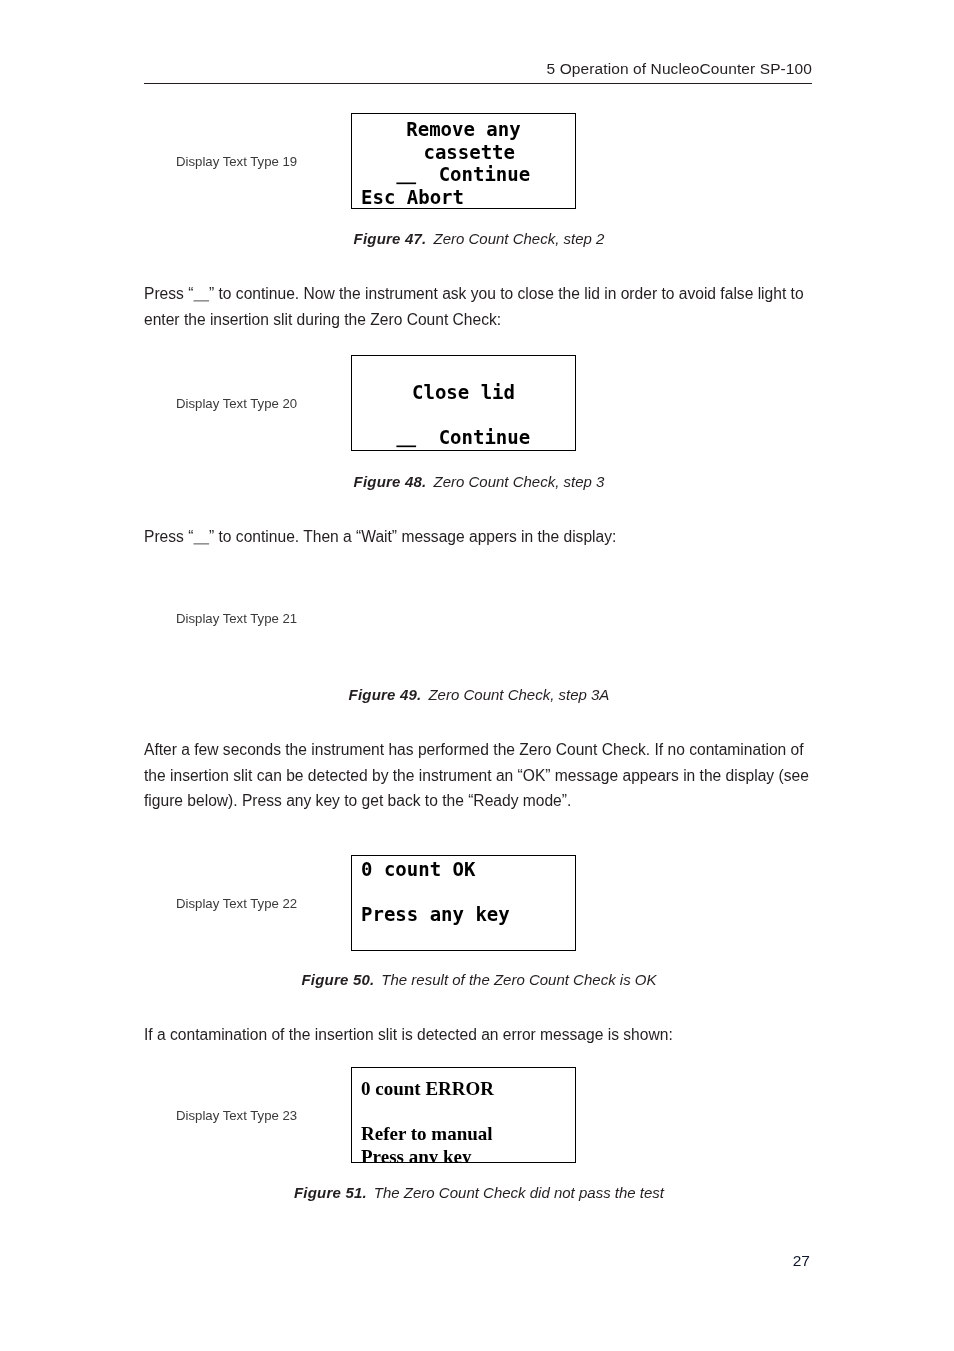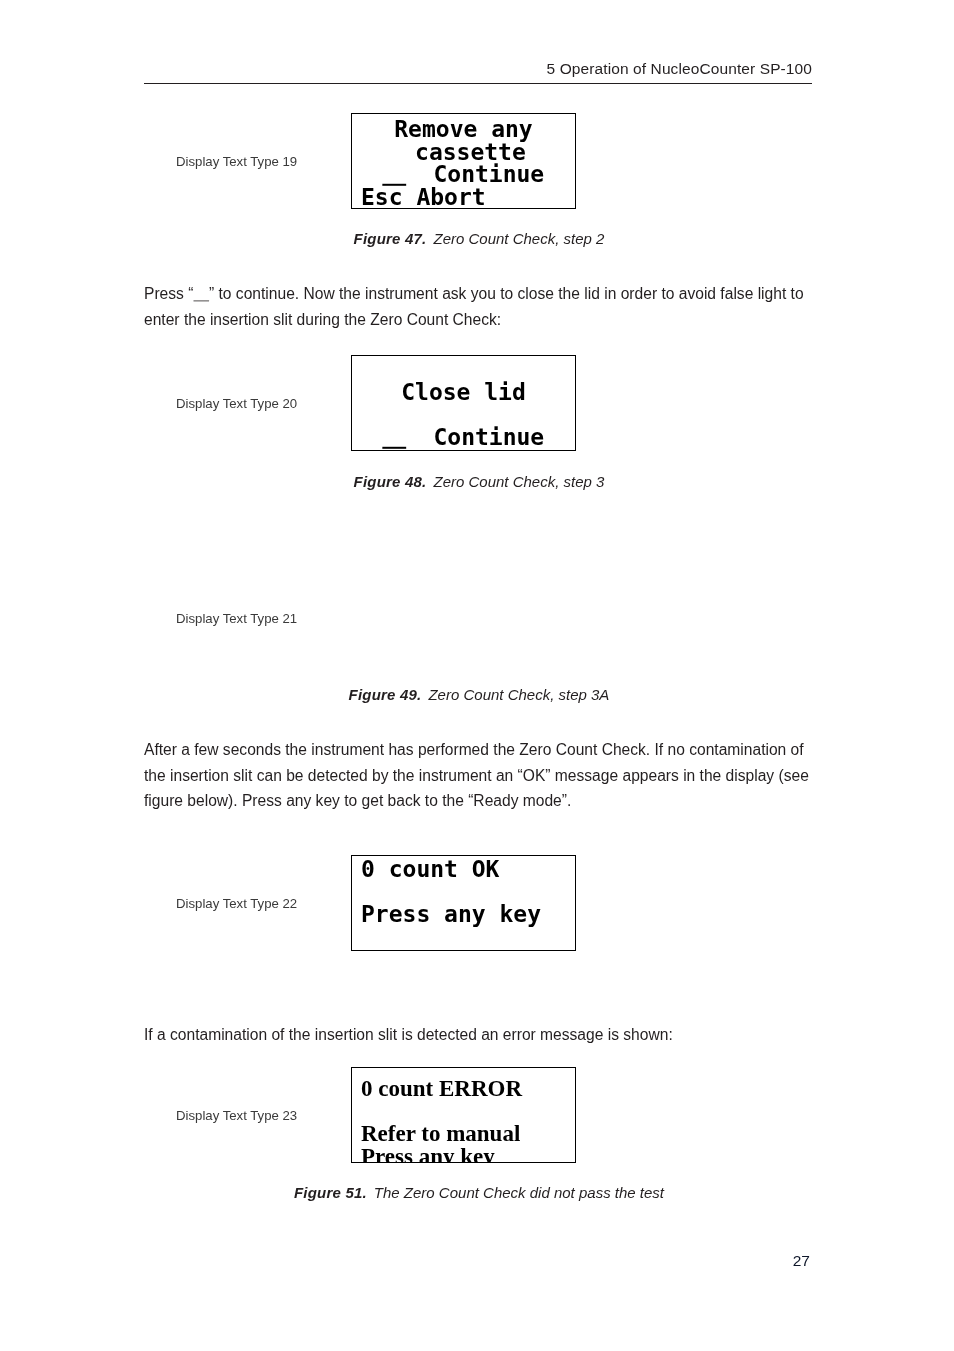--- a/index.html
+++ b/index.html
@@ -74,21 +74,21 @@
     position: absolute;
     left: 207px;
     top: 0;
     width: 225px;
     height: 94px;
     border: 1.7px solid #000000;
     background: #ffffff;
     box-sizing: border-box;
     font-family: "DejaVu Sans Mono", "Liberation Mono", monospace;
     font-weight: bold;
-    font-size: 23px;
+    font-size: 19px;
     line-height: 22.5px;
     color: #000000;
     padding: 6px 9px 0 9px;
     overflow: hidden;
   }
   .lcd-box.tall { height: 96px; }
   .lcd-line {
     white-space: pre;
     height: 22.5px;
   }
@@ -167,20 +167,21 @@
         <div class="lcd-line center blank">&nbsp;</div>
         <div class="lcd-line center">⸏  Continue</div>
         <div class="lcd-line left">Esc Abort</div>
       </div>
     </div>
   </div>
   <div class="caption" style="top:473px;">
     <span class="cap-label">Figure 48.</span><span class="cap-gap"></span><span class="cap-text">Zero Count Check, step 3</span>
   </div>
 
+  <div class="para" style="top:524px;">Press “⸏” to continue. Then a “Wait” message appers in the display:</div>
 
   <div class="figure-block" style="top:570px;">
     <div class="display-row">
       <div class="dt-label">Display Text Type 21</div>
     </div>
   </div>
   <div class="caption" style="top:686px;">
     <span class="cap-label">Figure 49.</span><span class="cap-gap"></span><span class="cap-text">Zero Count Check, step 3A</span>
   </div>
 
@@ -190,20 +191,23 @@
     <div class="display-row">
       <div class="dt-label">Display Text Type 22</div>
       <div class="lcd-box b4 tall">
         <div class="lcd-line left">0 count OK</div>
         <div class="lcd-line left blank">&nbsp;</div>
         <div class="lcd-line left">Press any key</div>
         <div class="lcd-line left blank">&nbsp;</div>
       </div>
     </div>
   </div>
+  <div class="caption" style="top:971px;">
+    <span class="cap-label">Figure 50.</span><span class="cap-gap"></span><span class="cap-text">The result of the Zero Count Check is OK</span>
+  </div>
 
   <div class="para" style="top:1022px;">If a contamination of the insertion slit is detected an error message is shown:</div>
 
   <div class="figure-block" style="top:1067px;">
     <div class="display-row">
       <div class="dt-label">Display Text Type 23</div>
       <div class="lcd-box b5 tall">
         <div class="lcd-line left">0 count ERROR</div>
         <div class="lcd-line left blank">&nbsp;</div>
         <div class="lcd-line left">Refer to manual</div>

